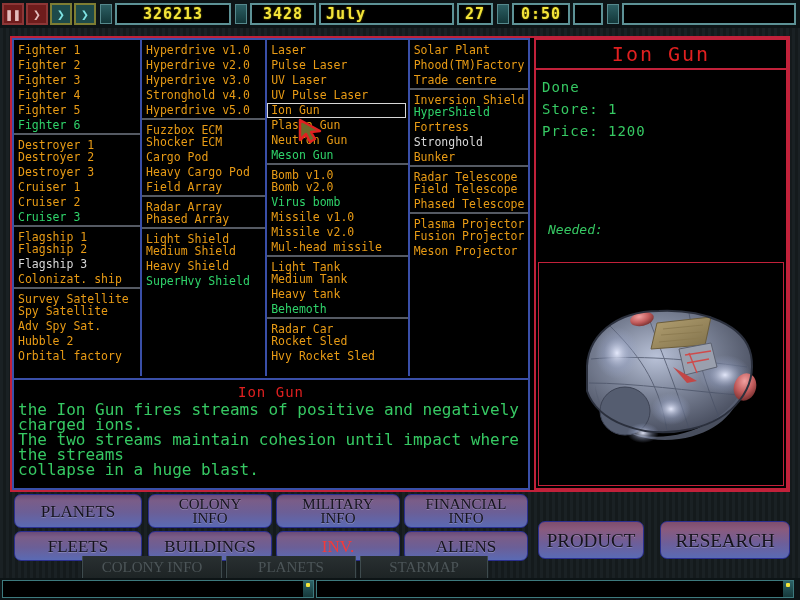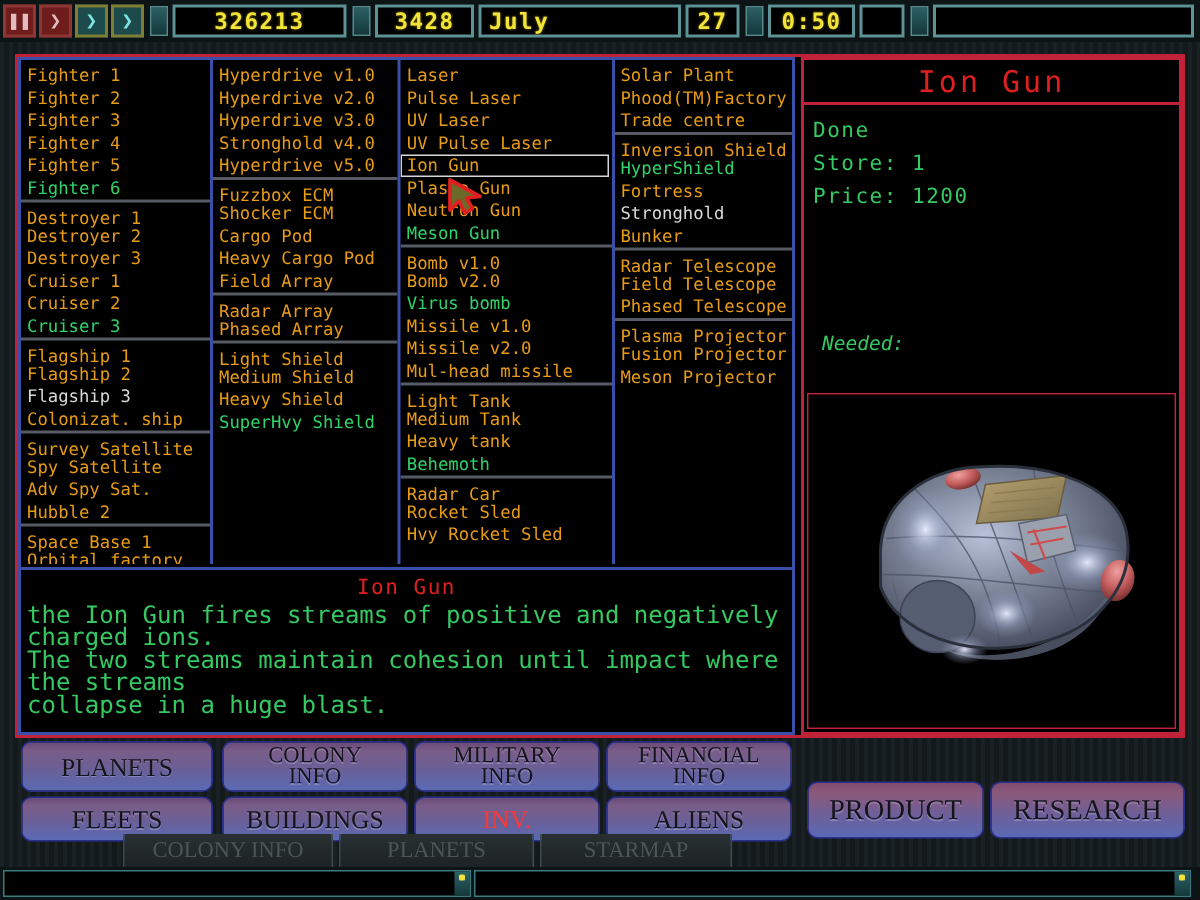--- a/index.html
+++ b/index.html
@@ -271,21 +271,20 @@
           <div class="item">Cruiser 2</div>
           <div class="item green">Cruiser 3</div>
           <div class="item sep">Flagship 1</div>
           <div class="item">Flagship 2</div>
           <div class="item white">Flagship 3</div>
           <div class="item">Colonizat. ship</div>
           <div class="item sep">Survey Satellite</div>
           <div class="item">Spy Satellite</div>
           <div class="item">Adv Spy Sat.</div>
           <div class="item">Hubble 2</div>
-          <div class="item sep">Space Base 1</div>
           <div class="item">Orbital factory</div>
         </div>
       <div class="col" id="col2">
           <div class="item">Hyperdrive v1.0</div>
           <div class="item">Hyperdrive v2.0</div>
           <div class="item">Hyperdrive v3.0</div>
           <div class="item">Stronghold v4.0</div>
           <div class="item">Hyperdrive v5.0</div>
           <div class="item sep">Fuzzbox ECM</div>
           <div class="item">Shocker ECM</div>
@@ -453,21 +452,21 @@
     <div class="gbtn" style="left:148px; top:531px; width:124px; height:30px;">
         <span>BUILDINGS</span>
       </div>
     <div class="gbtn inv" style="left:276px; top:531px; width:124px; height:30px;">
         <span>INV.</span>
       </div>
     <div class="gbtn" style="left:404px; top:531px; width:124px; height:30px;">
         <span>ALIENS</span>
       </div>
 
-    <div class="gbtn prod" style="left:538px; top:521px; width:118px; height:38px;">
+    <div class="gbtn prod" style="left:538px; top:521px; width:106px; height:38px;">
         <span>PRODUCT</span>
       </div>
     <div class="gbtn prod" style="left:660px; top:521px; width:130px; height:38px;">
         <span>RESEARCH</span>
       </div>
   </div>
 
   <div id="hiddenrow">
     <div class="hbtn" style="width:140px;margin-left:82px;">
         <span>COLONY INFO</span>

